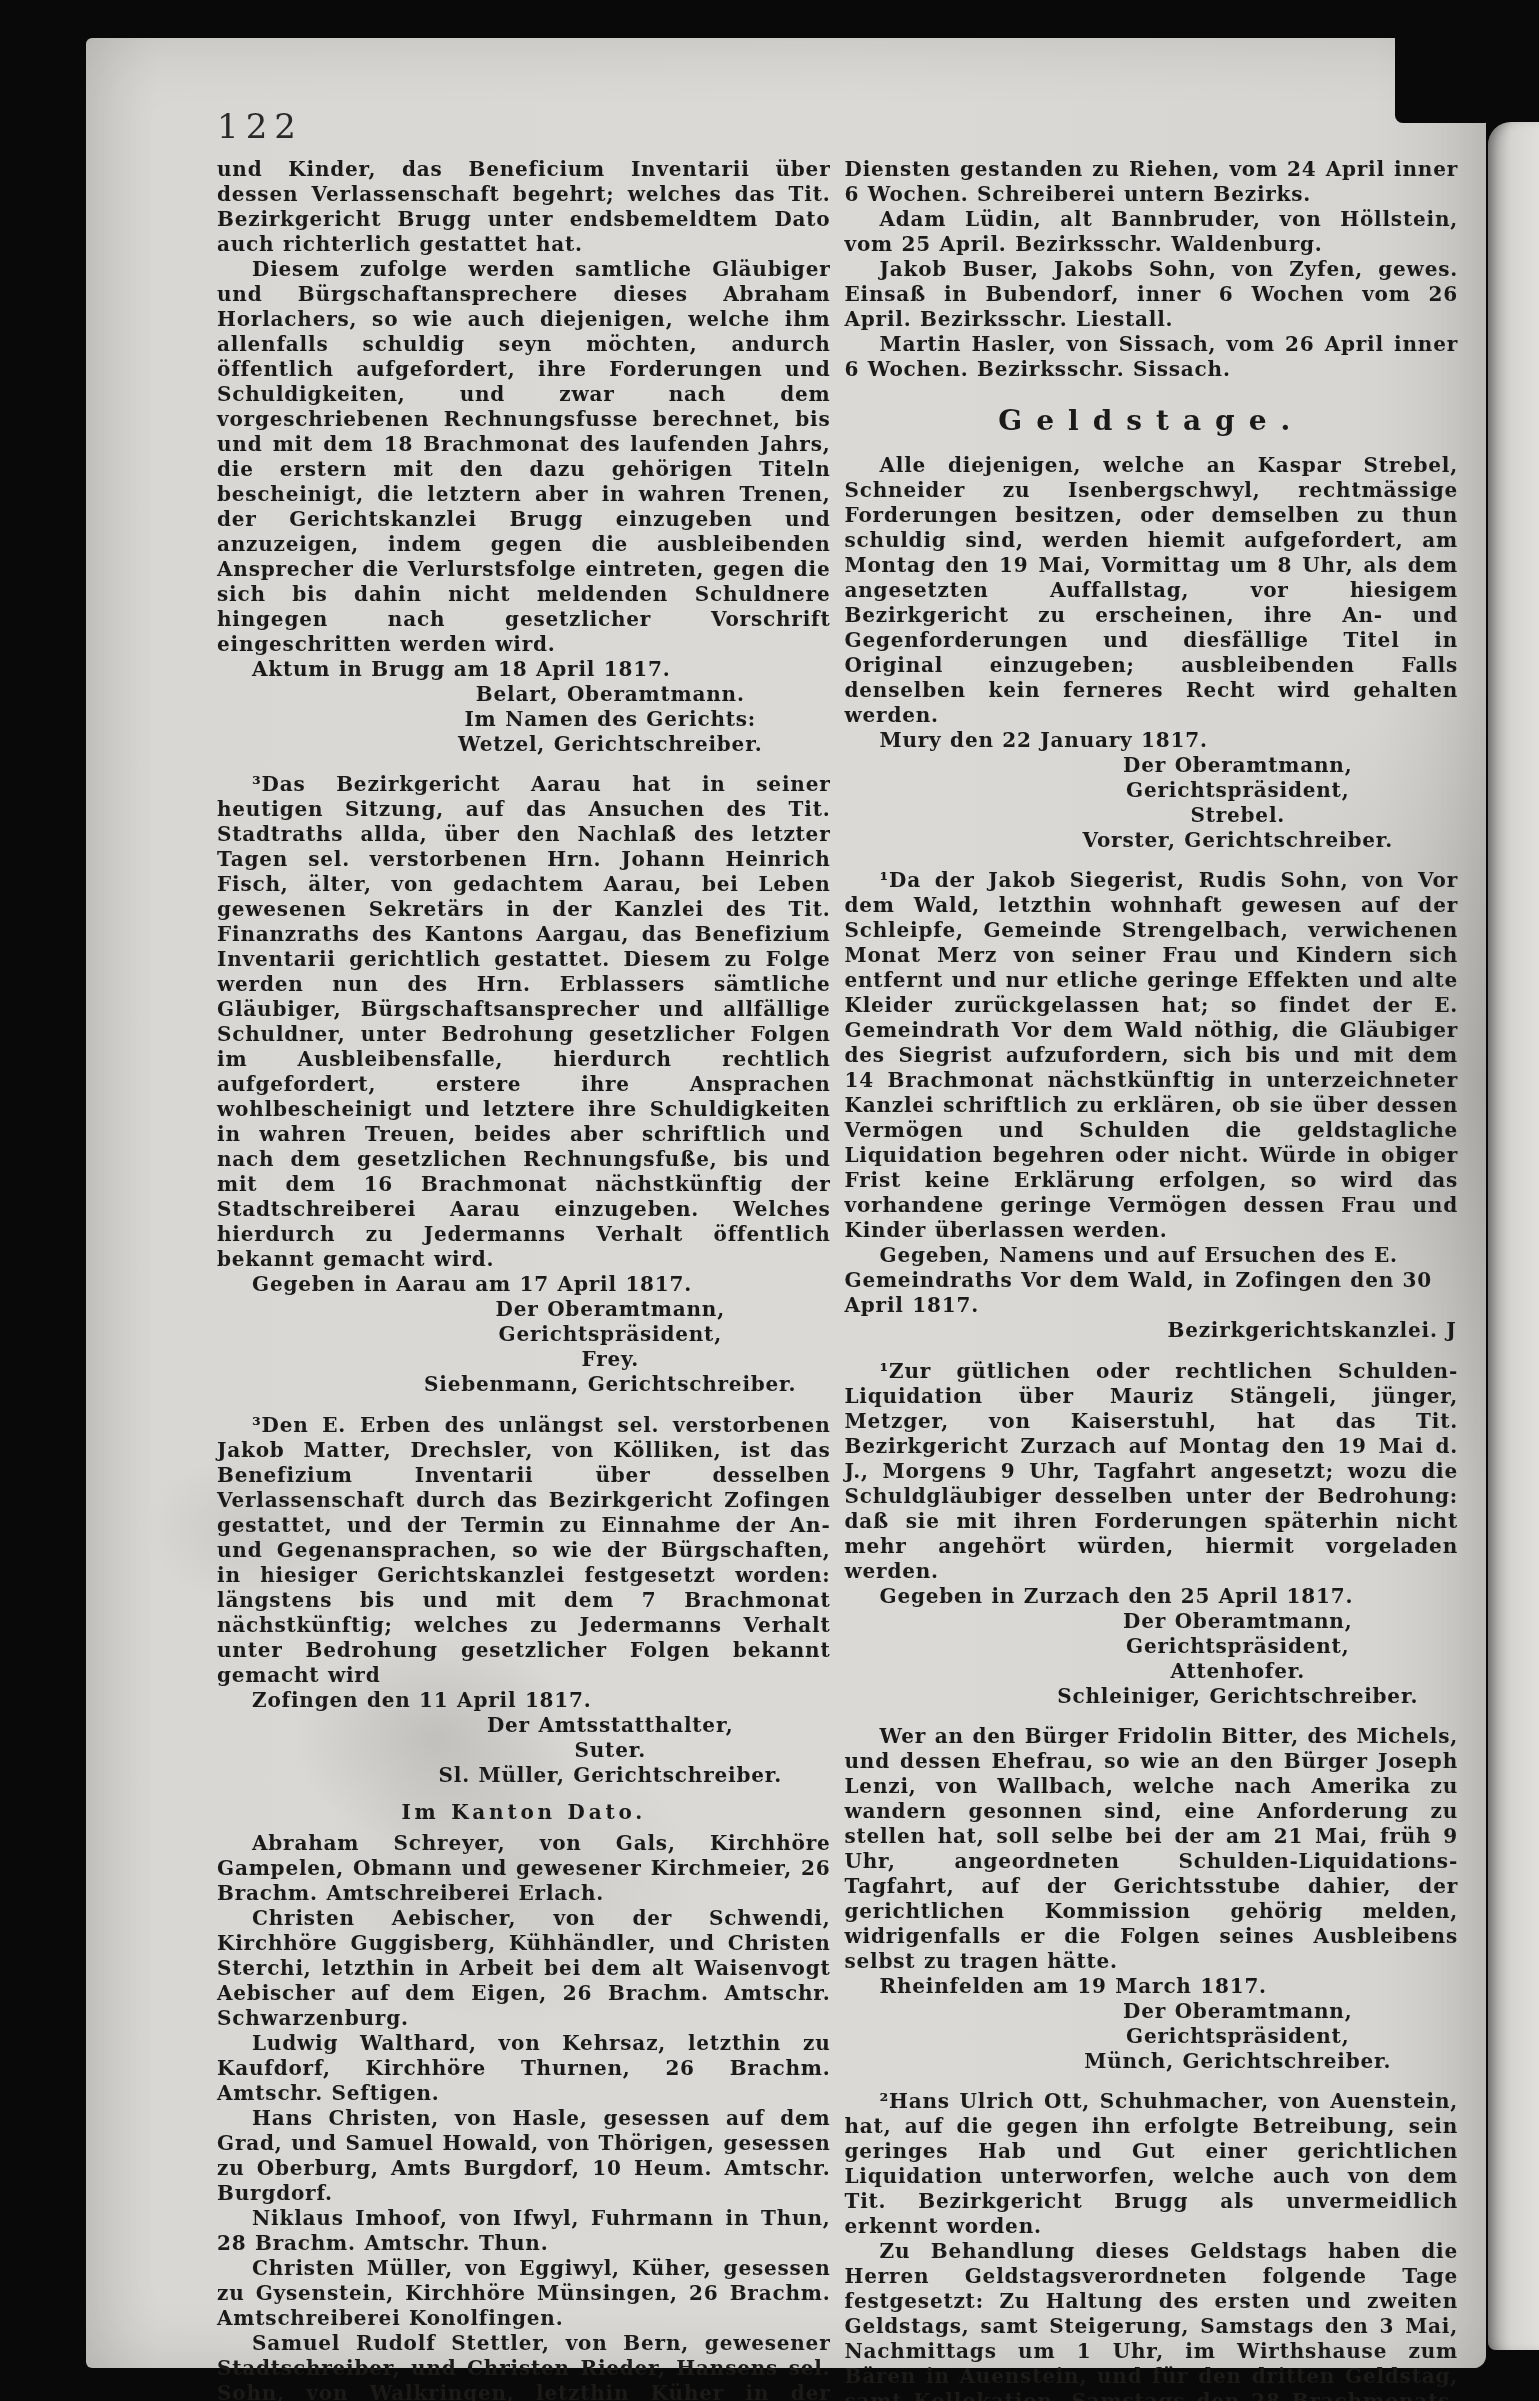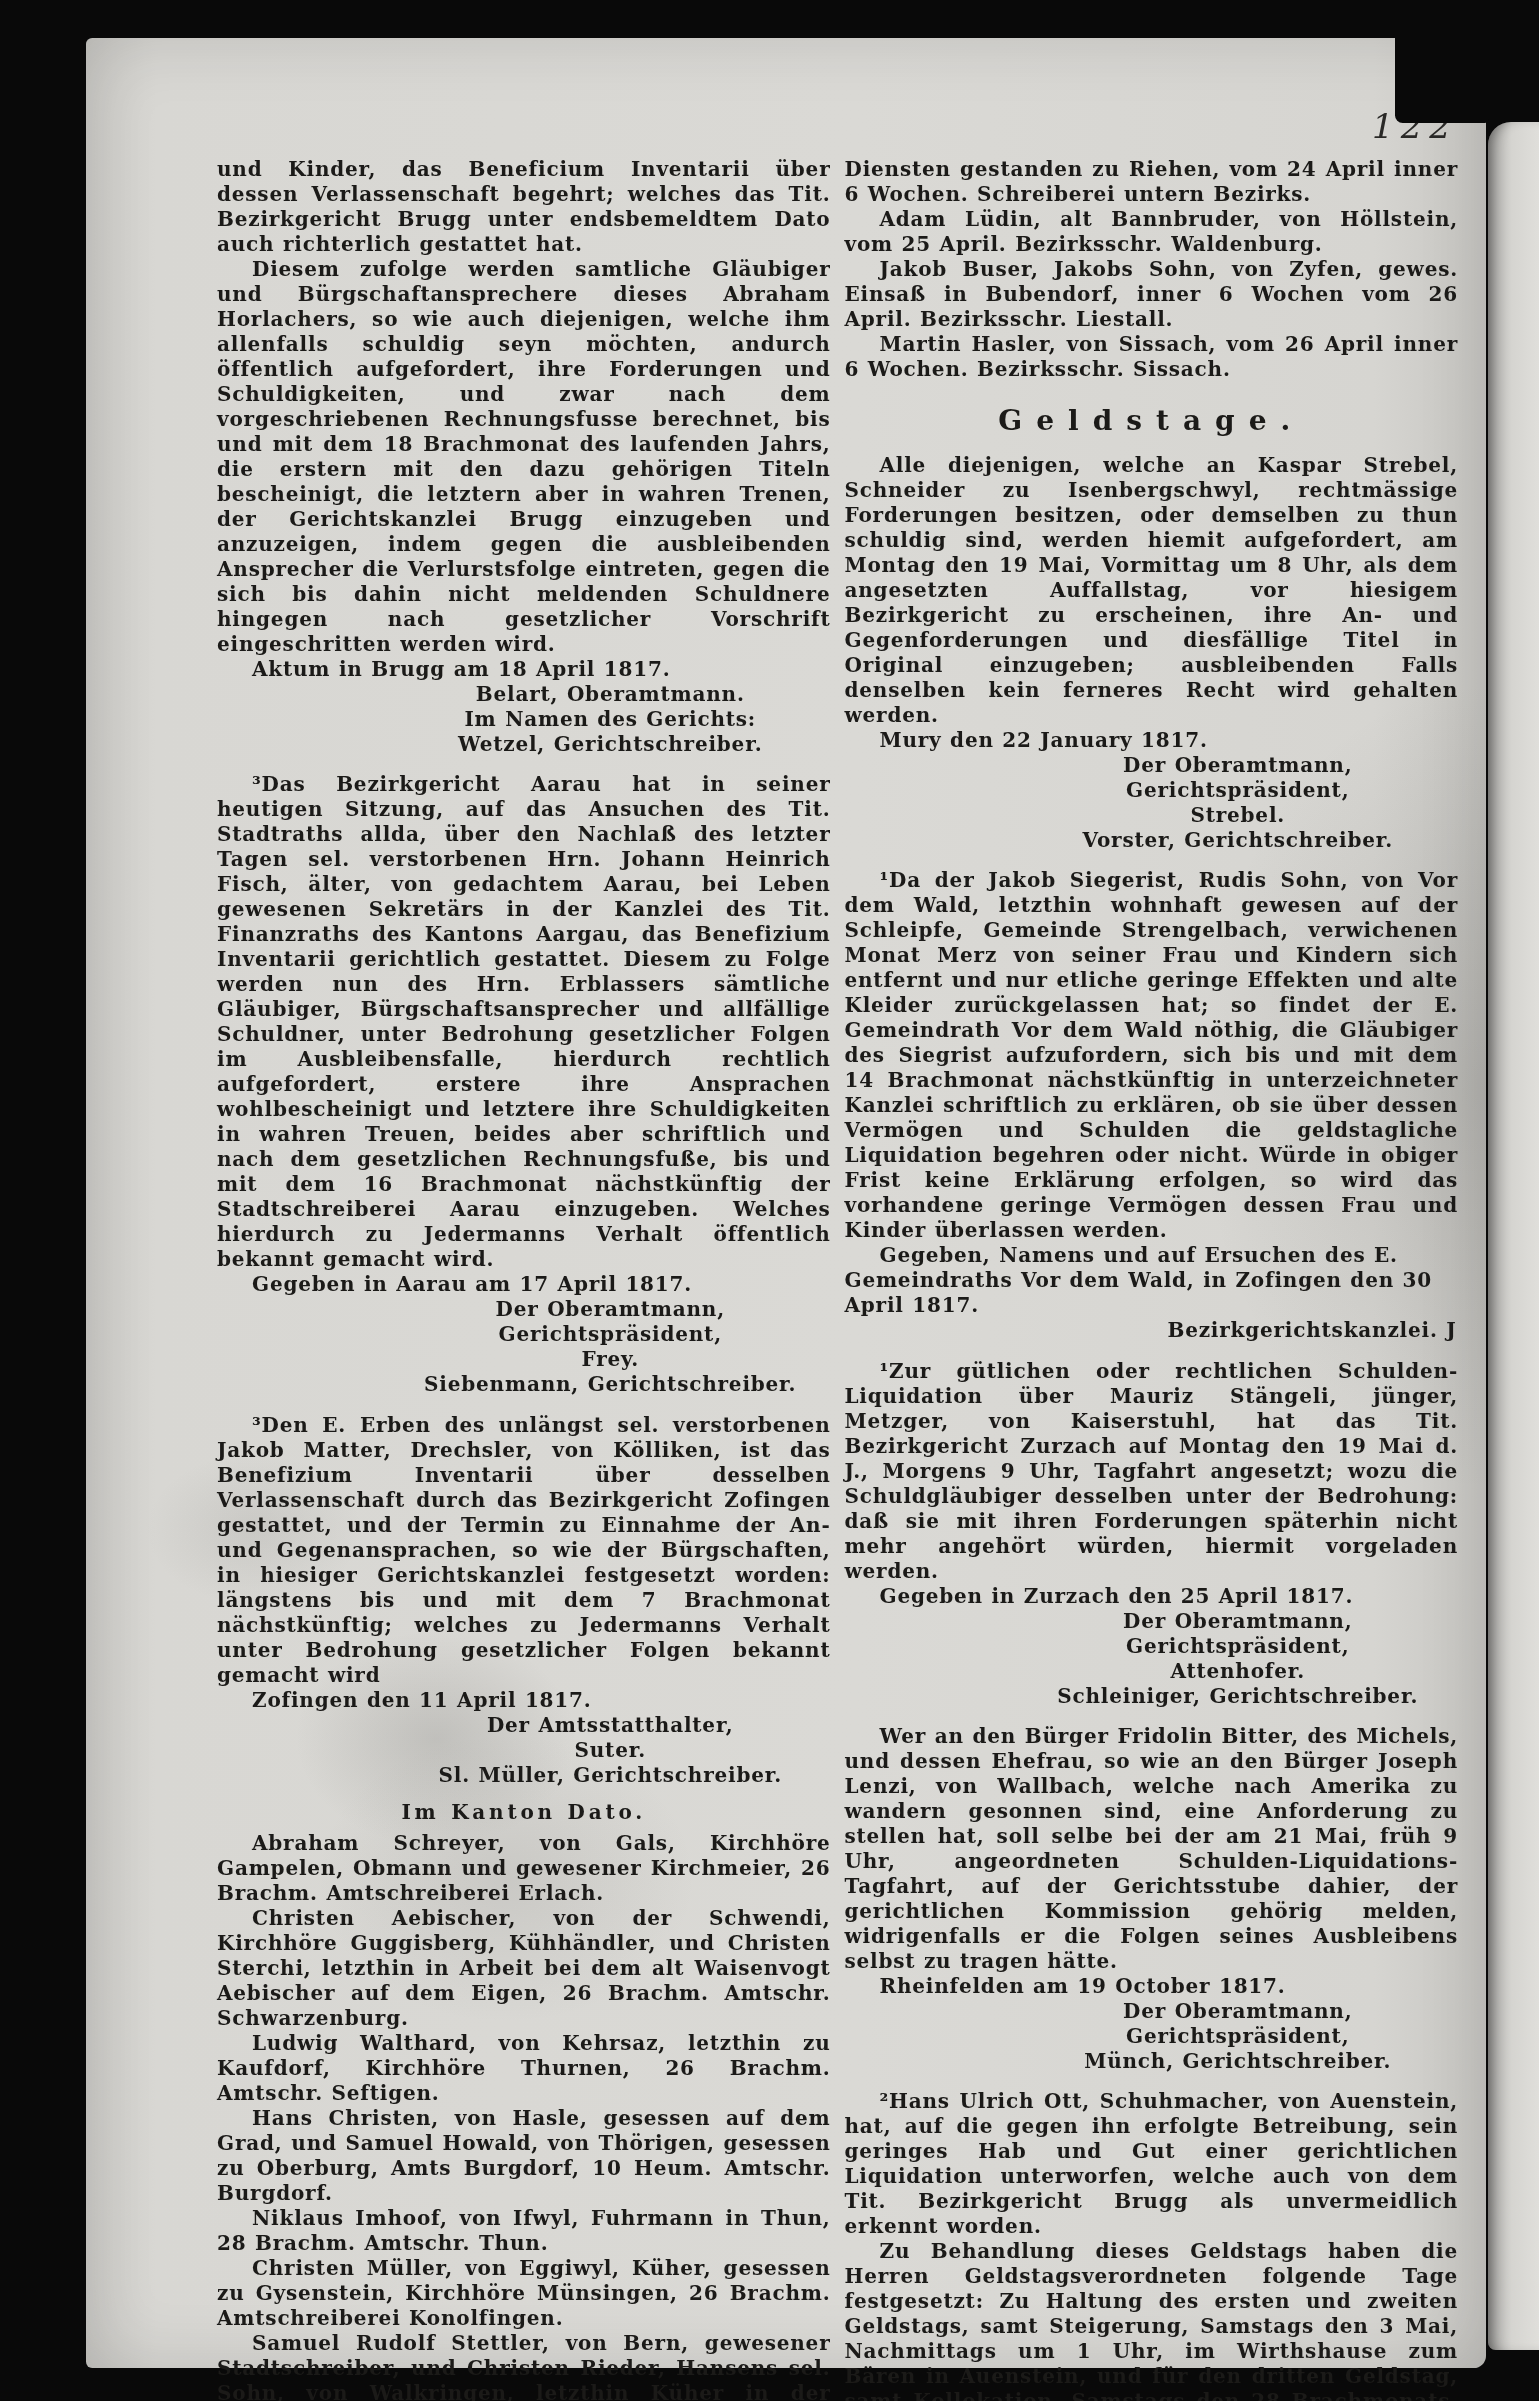--- a/index.html
+++ b/index.html
@@ -26,22 +26,22 @@
     border-radius: 23px 0 0 7.7px;
     box-shadow: inset 10.8px 0 14px -7.7px rgba(0,0,0,0.45);
   }
 
   
   .notch { position:absolute; left:1395px; top:0; width:94px; height:123px;
     background:#090909; border-radius:0 0 4.6px 7.7px; }
 
   .sheet-content { position:absolute; left:131px; top:71px; width:1241px; }
 
-  .pagenum { text-align:right; font-size:34px; line-height:1; letter-spacing:7px;
-    color:#2a2927; margin:0 0 14px 0; font-weight:400;font-style:italic; }
+  .pagenum { text-align:left; font-size:34px; line-height:1; letter-spacing:7px;
+    color:#2a2927; margin:0 0 14px 0; font-weight:400; }
 
   .columns { display:flex; gap:14px; align-items:flex-start; }
   .col { width:614px; color:#1b1a18; font-size:20px; line-height:25px;
     font-weight:700; text-align:justify; letter-spacing:0.8px; word-spacing:0.8px; }
 
   .blk { margin:0; }
   .para { text-indent:35px; }
   .para-cont { text-indent:0; }
   .dateline { text-indent:35px; text-align:left; }
   .sig { text-align:center; text-indent:0; padding-left:173px; }
@@ -100,21 +100,21 @@
             <p class="blk sig">Vorster, Gerichtschreiber.</p>
             <p class="blk para">¹Da der Jakob Siegerist, Rudis Sohn, von Vor dem Wald, letzthin wohnhaft gewesen auf der Schleipfe, Gemeinde Strengelbach, verwichenen Monat Merz von seiner Frau und Kindern sich entfernt und nur etliche geringe Effekten und alte Kleider zurückgelassen hat; so findet der E. Gemeindrath Vor dem Wald nöthig, die Gläubiger des Siegrist aufzufordern, sich bis und mit dem 14 Brachmonat nächstkünftig in unterzeichneter Kanzlei schriftlich zu erklären, ob sie über dessen Vermögen und Schulden die geldstagliche Liquidation begehren oder nicht. Würde in obiger Frist keine Erklärung erfolgen, so wird das vorhandene geringe Vermögen dessen Frau und Kinder überlassen werden.</p>
             <p class="blk dateline">Gegeben, Namens und auf Ersuchen des E. Gemeindraths Vor dem Wald, in Zofingen den 30 April 1817.</p>
             <p class="blk sig-right">Bezirkgerichtskanzlei.  J</p>
             <p class="blk para gap">¹Zur gütlichen oder rechtlichen Schulden-Liquidation über Mauriz Stängeli, jünger, Metzger, von Kaiserstuhl, hat das Tit. Bezirkgericht Zurzach auf Montag den 19 Mai d. J., Morgens 9 Uhr, Tagfahrt angesetzt; wozu die Schuldgläubiger desselben unter der Bedrohung: daß sie mit ihren Forderungen späterhin nicht mehr angehört würden, hiermit vorgeladen werden.</p>
             <p class="blk dateline">Gegeben in Zurzach den 25 April 1817.</p>
             <p class="blk sig">Der Oberamtmann, Gerichtspräsident,</p>
             <p class="blk sig">Attenhofer.</p>
             <p class="blk sig">Schleiniger, Gerichtschreiber.</p>
             <p class="blk para">Wer an den Bürger Fridolin Bitter, des Michels, und dessen Ehefrau, so wie an den Bürger Joseph Lenzi, von Wallbach, welche nach Amerika zu wandern gesonnen sind, eine Anforderung zu stellen hat, soll selbe bei der am 21 Mai, früh 9 Uhr, angeordneten Schulden-Liquidations-Tagfahrt, auf der Gerichtsstube dahier, der gerichtlichen Kommission gehörig melden, widrigenfalls er die Folgen seines Ausbleibens selbst zu tragen hätte.</p>
-            <p class="blk dateline">Rheinfelden am 19 October 1817.</p>
+            <p class="blk dateline">Rheinfelden am 19 March 1817.</p>
             <p class="blk sig">Der Oberamtmann, Gerichtspräsident,</p>
             <p class="blk sig">Münch, Gerichtschreiber.</p>
             <p class="blk para">²Hans Ulrich Ott, Schuhmacher, von Auenstein, hat, auf die gegen ihn erfolgte Betreibung, sein geringes Hab und Gut einer gerichtlichen Liquidation unterworfen, welche auch von dem Tit. Bezirkgericht Brugg als unvermeidlich erkennt worden.</p>
             <p class="blk para">Zu Behandlung dieses Geldstags haben die Herren Geldstagsverordneten folgende Tage festgesetzt: Zu Haltung des ersten und zweiten Geldstags, samt Steigerung, Samstags den 3 Mai, Nachmittags um 1 Uhr, im Wirthshause zum Bären in Auenstein, und für den dritten Geldstag, samt Kollokation, Samstags den 28 Brachmonats, in der Bezirkgerichtskanzlei Brugg; für die Kollokations-Eröffnung, samt Nachschlag, Samstags den 19 Heumonat, alles 1817, in gedachtem Bärenwirthshause zu Auenstein; erstere des Vormittags um 9 Uhr, letzterer Nachmittags um 1 Uhr.</p>
           </div>
       </div>
     </div>
   </div>
   <div class="page2"></div>
   <div class="notch"></div>

